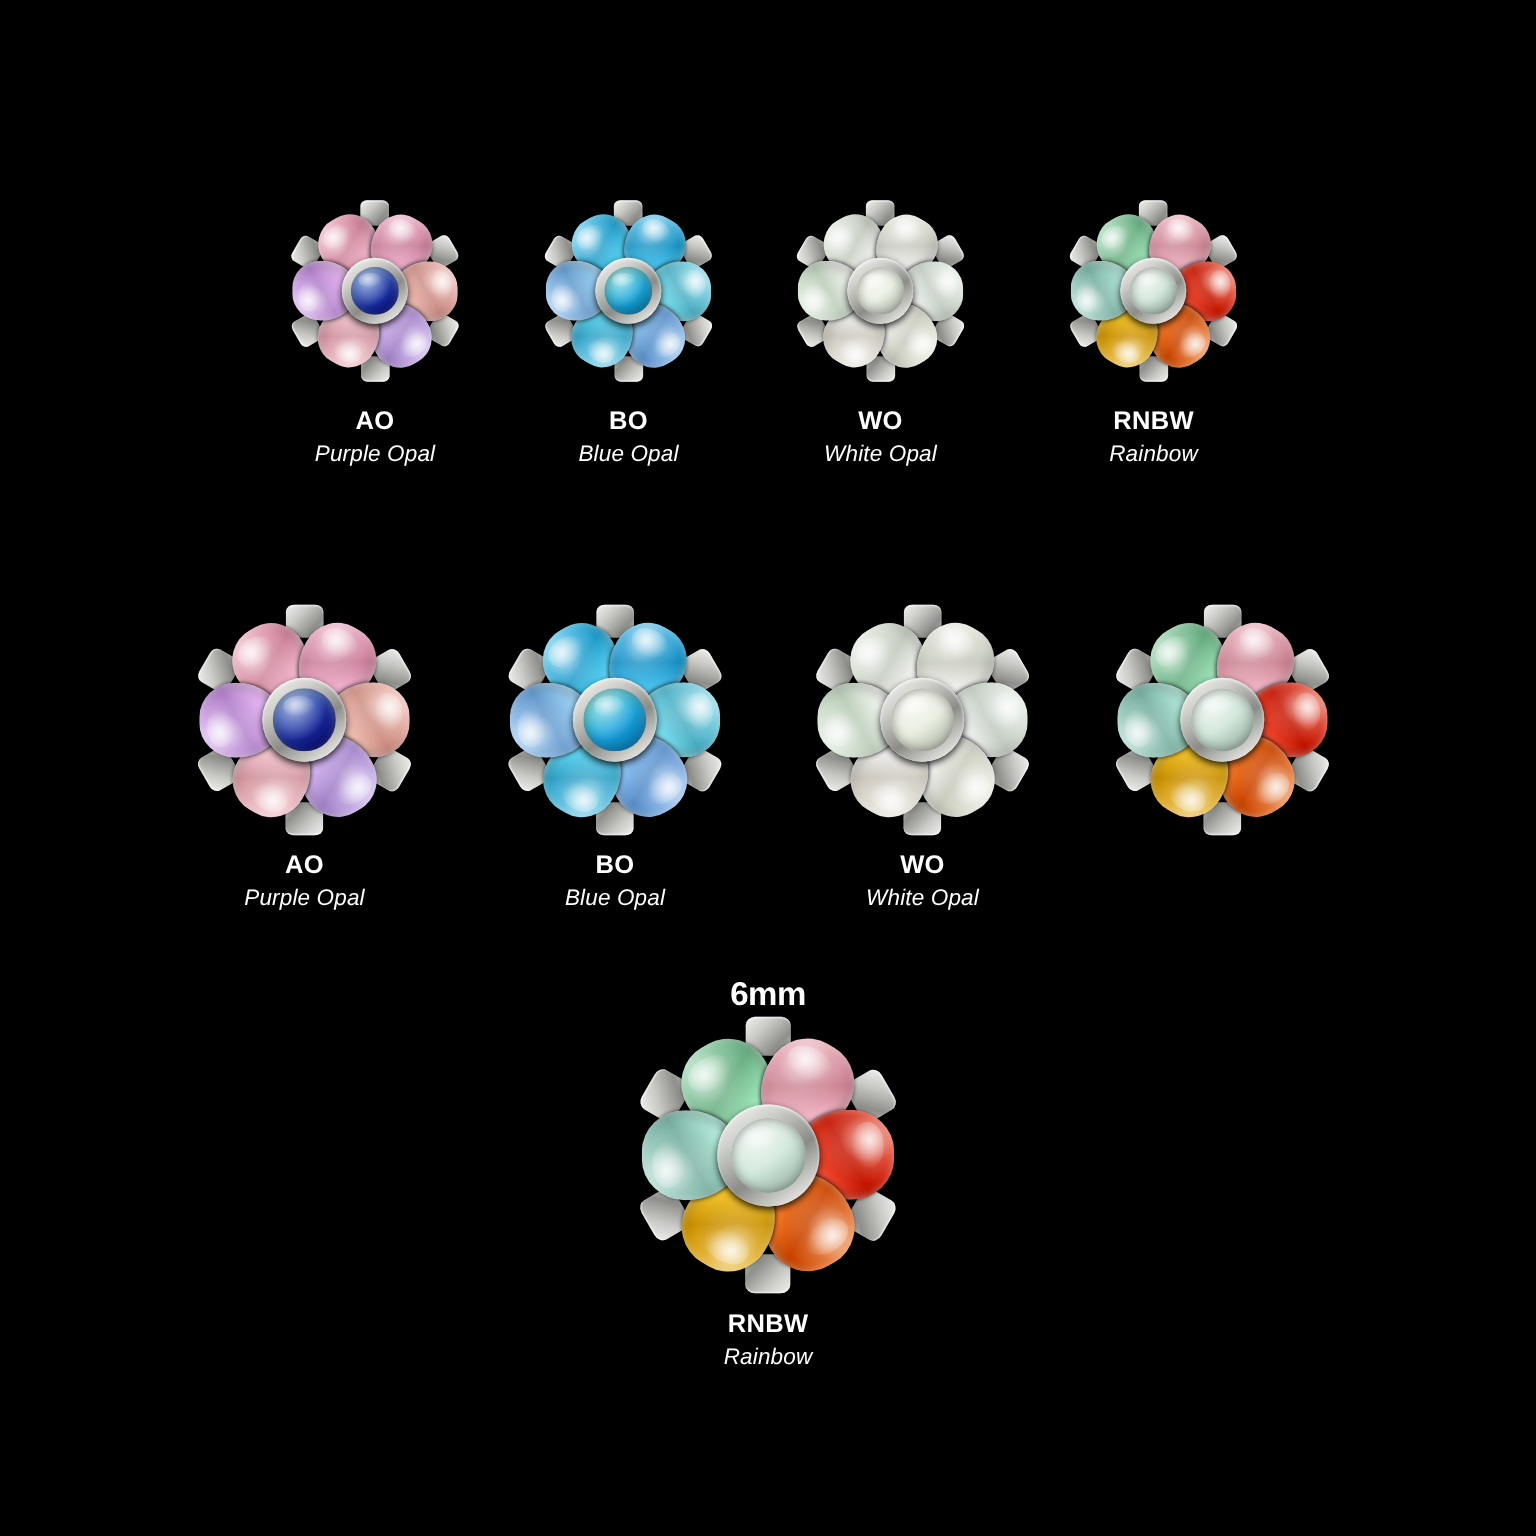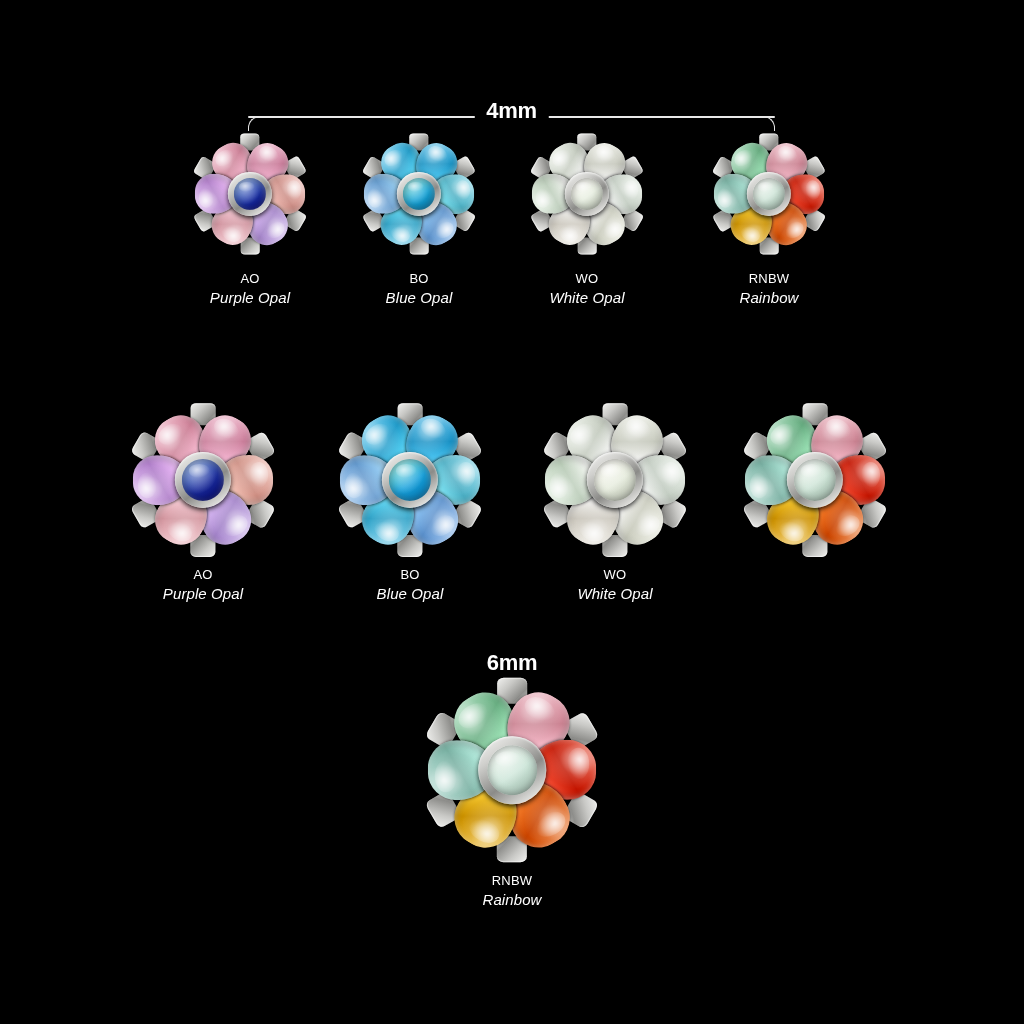--- a/index.html
+++ b/index.html
@@ -71,37 +71,31 @@
     box-shadow:inset 0 0 8px rgba(0,0,0,.45), inset 0 2px 6px rgba(255,255,255,.35);
   }
   .center-stone .sheen {
     position:absolute; left:16%; top:12%; width:50%; height:32%;
     border-radius:50%;
     background:radial-gradient(ellipse at 40% 40%, rgba(255,255,255,.55), rgba(255,255,255,0) 72%);
   }
 
   .codes { margin-top:6px; }
   .code {
-    font-size:13px; font-weight:normal; letter-spacing:0.2px; line-height:1.35;
+    font-size:17px; font-weight:bold; letter-spacing:0.2px; line-height:1.35;
   }
   .cname {
     font-size:15px; font-style:italic; line-height:1.35; letter-spacing:0.1px;
   }
 </style>
 </head>
 <body>
 
 <div class="canvas">
 
-<div class="bracket" style="left: 248px; top: 98px; width: 527px;">
-      <div class="line"></div>
-      <div class="cap left"></div>
-      <div class="cap right"></div>
-      <div class="size-label">4mm</div>
-    </div>
     <div class="item" style="left: 250px; top: 135px; width: 158px;">
       <div class="flower-wrap" style="width: 118px; height: 118px;">
         <div class="flower">
           <div class="prong" style="width: 19.47px; height: 17.11px; transform: translate(-50%, -50%) translate(-44.96px, -25.96px) rotate(-60deg); z-index: 2;"></div>
           <div class="prong" style="width: 19.47px; height: 17.11px; transform: translate(-50%, -50%) translate(0px, -51.92px) rotate(0deg); z-index: 2;"></div>
           <div class="prong" style="width: 19.47px; height: 17.11px; transform: translate(-50%, -50%) translate(44.96px, -25.96px) rotate(60deg); z-index: 2;"></div>
           <div class="prong" style="width: 19.47px; height: 17.11px; transform: translate(-50%, -50%) translate(44.96px, 25.96px) rotate(120deg); z-index: 2;"></div>
           <div class="prong" style="width: 19.47px; height: 17.11px; transform: translate(-50%, -50%) translate(0px, 51.92px) rotate(180deg); z-index: 2;"></div>
           <div class="prong" style="width: 19.47px; height: 17.11px; transform: translate(-50%, -50%) translate(-44.96px, 25.96px) rotate(240deg); z-index: 2;"></div>
           <div class="petal" style="width: 39.53px; height: 43.07px; background: radial-gradient(at 32% 26%, rgba(255, 255, 255, 0.75) 0%, rgba(255, 255, 255, 0.18) 28%, rgba(255, 255, 255, 0) 52%), linear-gradient(150deg, rgb(242, 167, 189) 0%, rgb(206, 131, 153) 48%, rgb(255, 198, 220) 78%, rgb(176, 101, 123) 100%); transform: translate(-50%, -50%) translate(-16.81px, -29.12px) rotate(-30deg); z-index: 3;">

